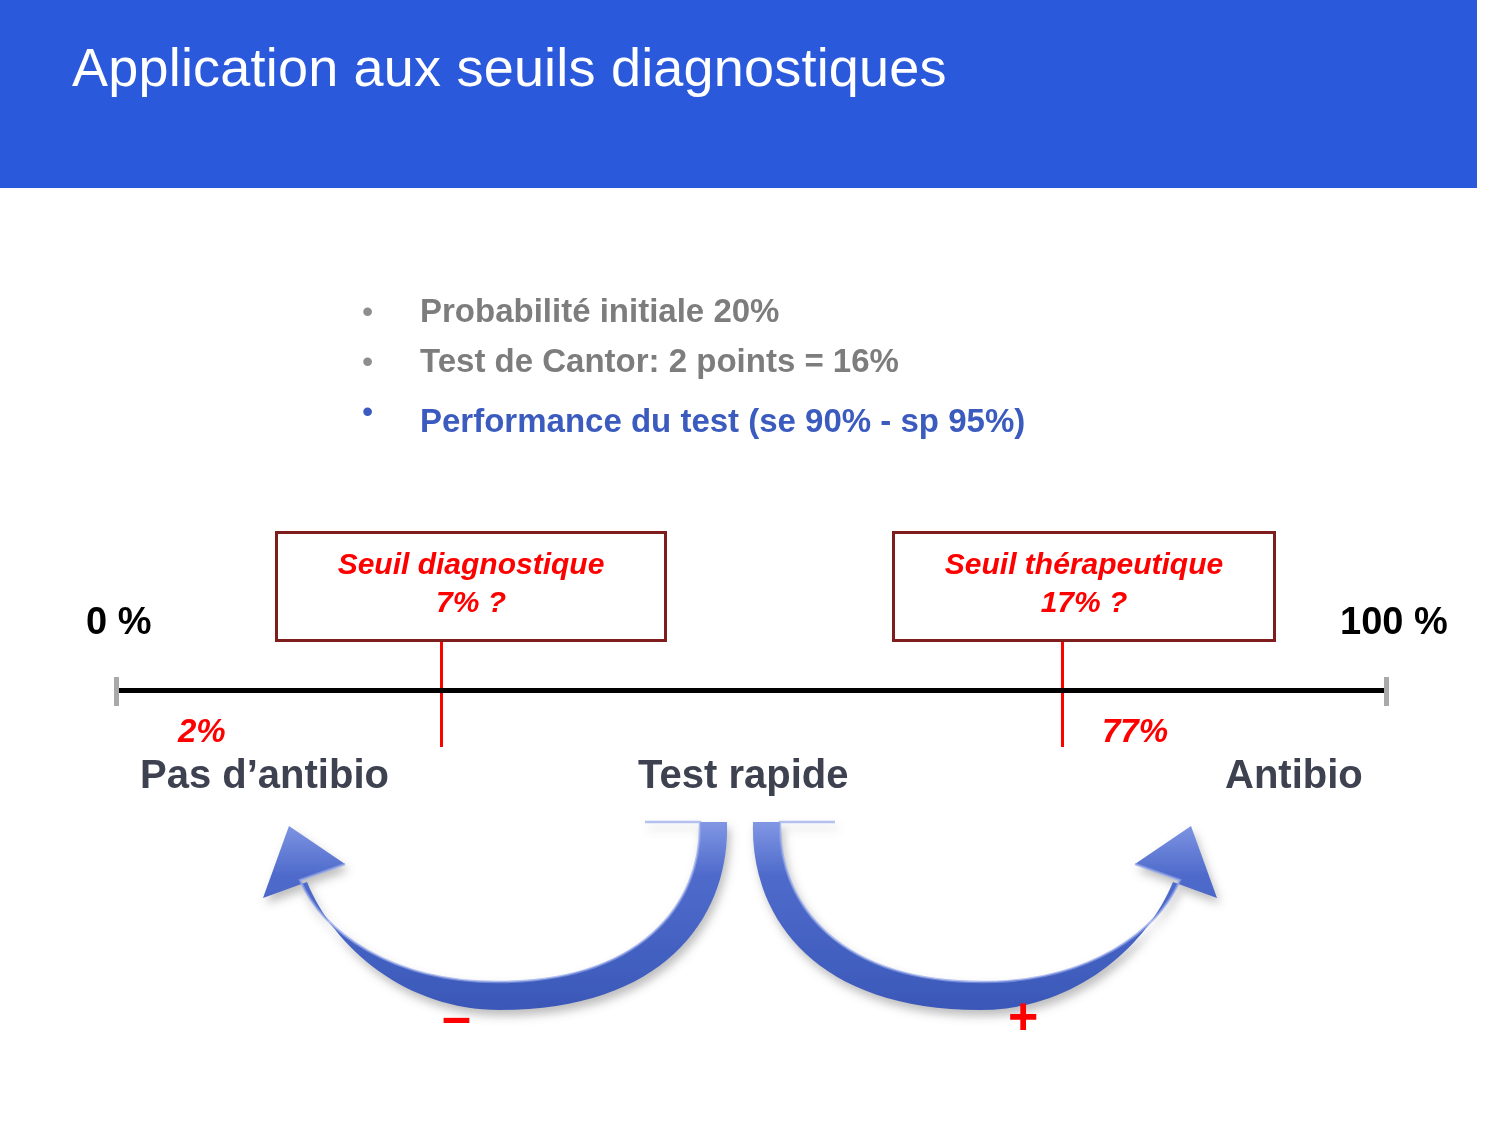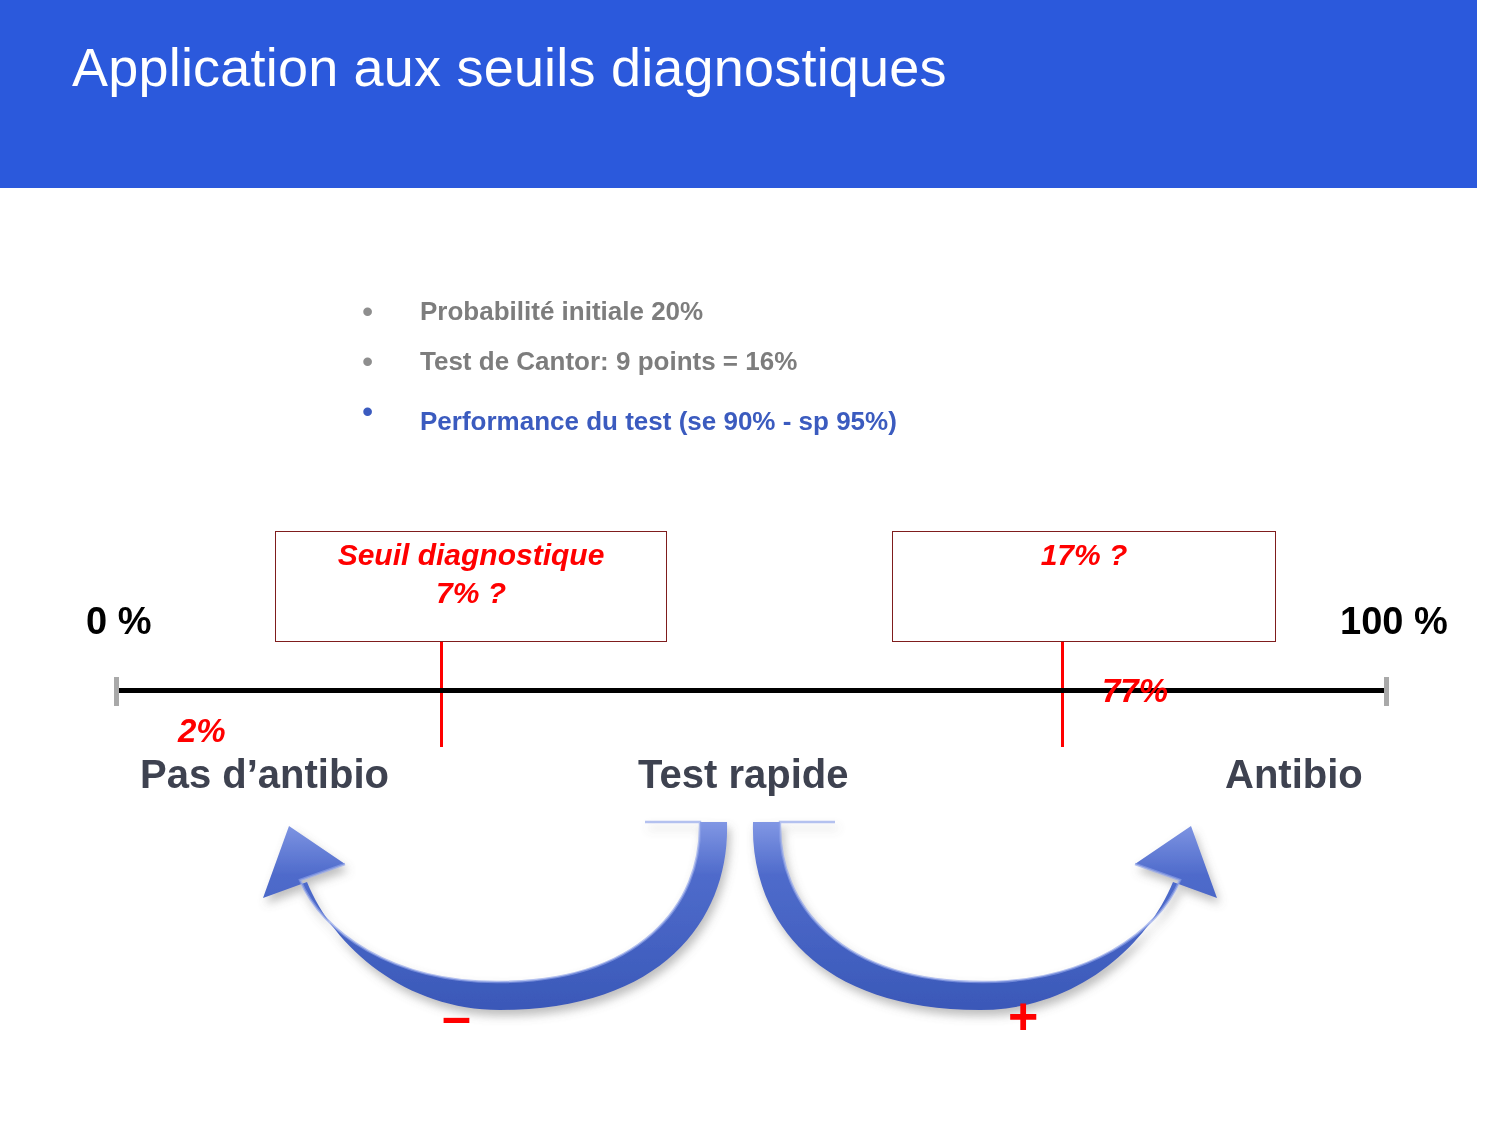--- a/index.html
+++ b/index.html
@@ -53,43 +53,43 @@
   .bullet-marker {
     width: 58px;
     flex: 0 0 58px;
     font-size: 32px;
     line-height: 46px;
     color: #8e8e8e;
     text-align: left;
   }
   .bullet-text {
     font-family: "Liberation Sans", sans-serif;
-    font-size: 26px;
+    font-size: 33px;
     font-weight: bold;
     line-height: 46px;
     white-space: nowrap;
   }
   .bullet-text.gray  { color: #7d7d7d; }
   .bullet-text.blue  { color: #3b5bbf; margin-top: 10px; }
   .bullet-row.blue .bullet-marker { color: #3b5bbf; }
 
   
   .threshold-box {
     position: absolute;
-    border: 1px solid #7f1d1d;
+    border: 3px solid #7f1d1d;
     background: #ffffff;
     box-sizing: border-box;
     text-align: center;
     font-family: "Liberation Sans", sans-serif;
     font-size: 30px;
     font-weight: bold;
     font-style: italic;
     color: #ff0000;
     line-height: 38px;
-    padding-top: 4px;
+    padding-top: 11px;
   }
   #box-diagnostic {
     left: 275px;
     top: 531px;
     width: 392px;
     height: 111px;
   }
   #box-therapeutic {
     left: 892px;
     top: 531px;
@@ -148,21 +148,21 @@
   .posterior-label {
     position: absolute;
     font-family: "Liberation Sans", sans-serif;
     font-size: 33px;
     font-weight: bold;
     font-style: italic;
     color: #ff0000;
     white-space: nowrap;
   }
   #label-neg-post { left: 178px;  top: 712px; }
-  #label-pos-post { left: 1102px; top: 672px; }
+  #label-pos-post { left: 1102px; top: 712px; }
 
   
   .zone-label {
     position: absolute;
     font-family: "Liberation Sans", sans-serif;
     font-size: 40px;
     font-weight: bold;
     color: #3e4250;
     white-space: nowrap;
   }
@@ -209,35 +209,36 @@
     <div id="slide-title">Application aux seuils diagnostiques</div>
   </div>
 
   <div id="bullet-list">
     <div class="bullet-row">
       <span class="bullet-marker">•</span>
       <span class="bullet-text gray">Probabilité initiale 20%</span>
     </div>
     <div class="bullet-row">
       <span class="bullet-marker">•</span>
-      <span class="bullet-text gray">Test de Cantor: 9 points = 16%</span>
+      <span class="bullet-text gray">Test de Cantor: 2 points = 16%</span>
     </div>
     <div class="bullet-row blue">
       <span class="bullet-marker">•</span>
       <span class="bullet-text blue">Performance du test (se 90% - sp 95%)</span>
     </div>
   </div>
 
   <div class="threshold-box" id="box-diagnostic">
     <div>Seuil diagnostique</div>
     <div>7% ?</div>
   </div>
   <div class="threshold-line" id="line-diagnostic"></div>
 
   <div class="threshold-box" id="box-therapeutic">
+    <div>Seuil thérapeutique</div>
     <div>17% ?</div>
   </div>
   <div class="threshold-line" id="line-therapeutic"></div>
 
   <div id="axis-line"></div>
   <div class="axis-cap" id="axis-cap-left"></div>
   <div class="axis-cap" id="axis-cap-right"></div>
 
   <div class="axis-end-label" id="label-zero">0 %</div>
   <div class="axis-end-label" id="label-hundred">100 %</div>

